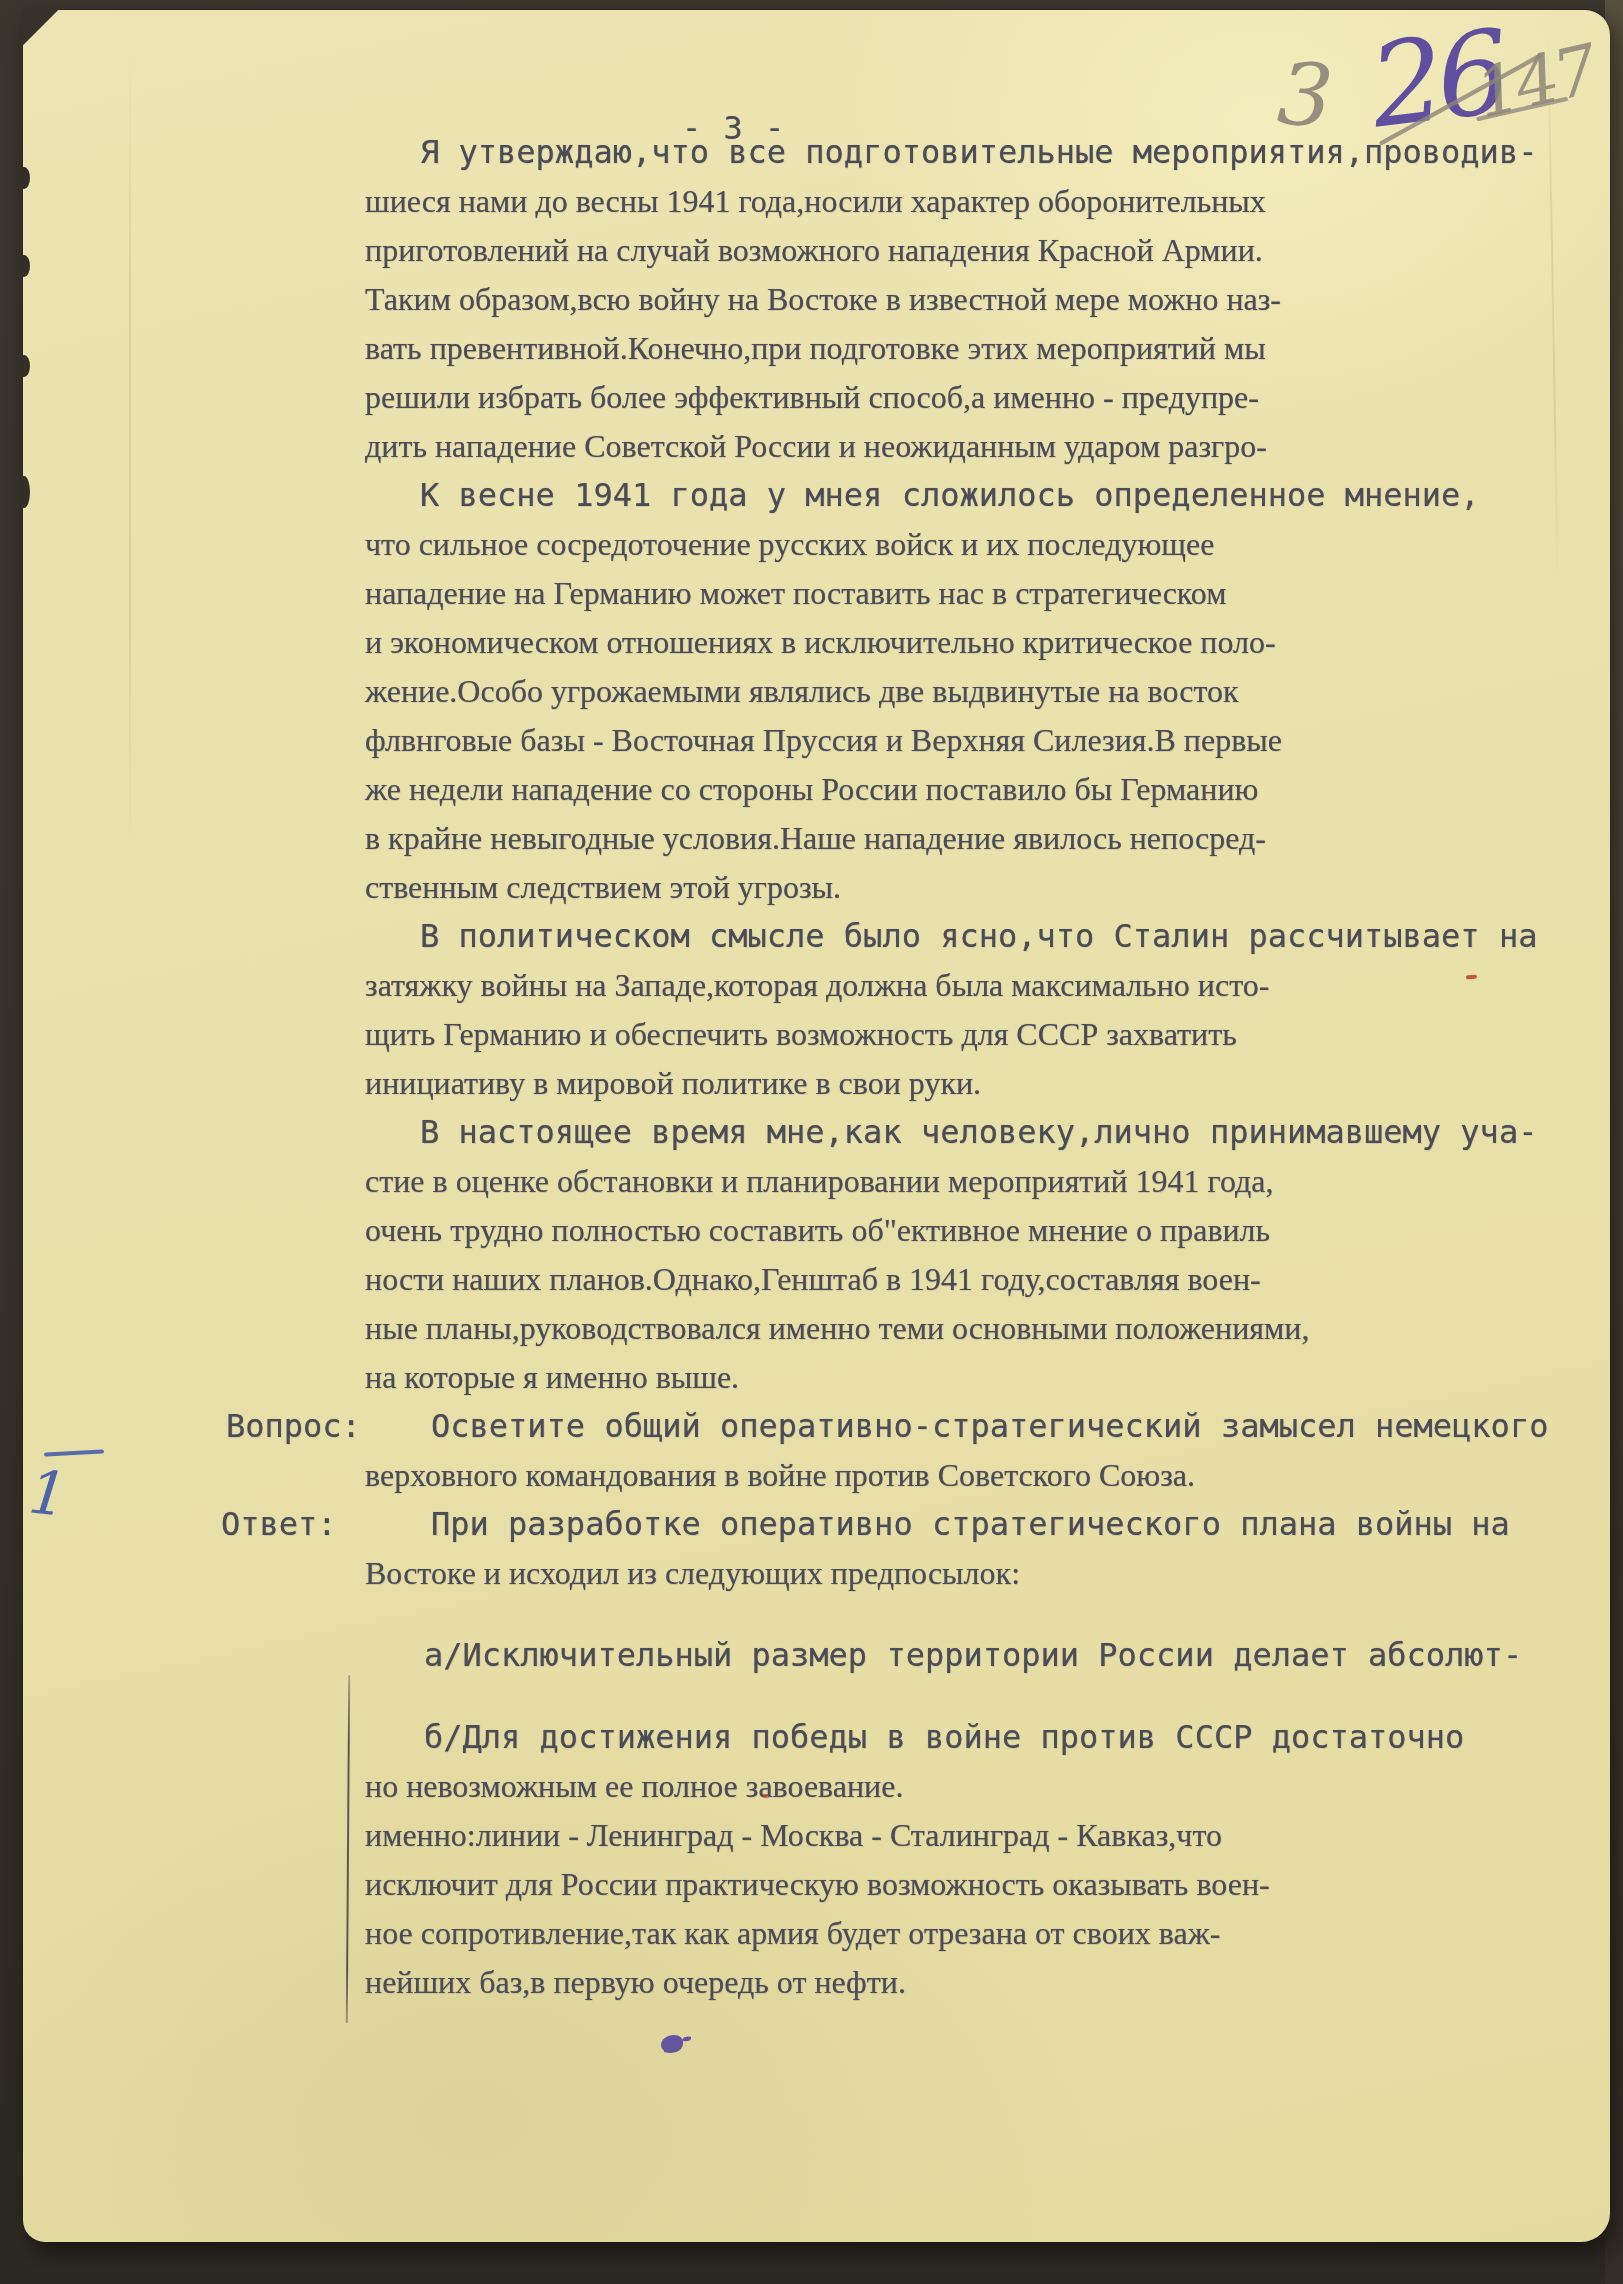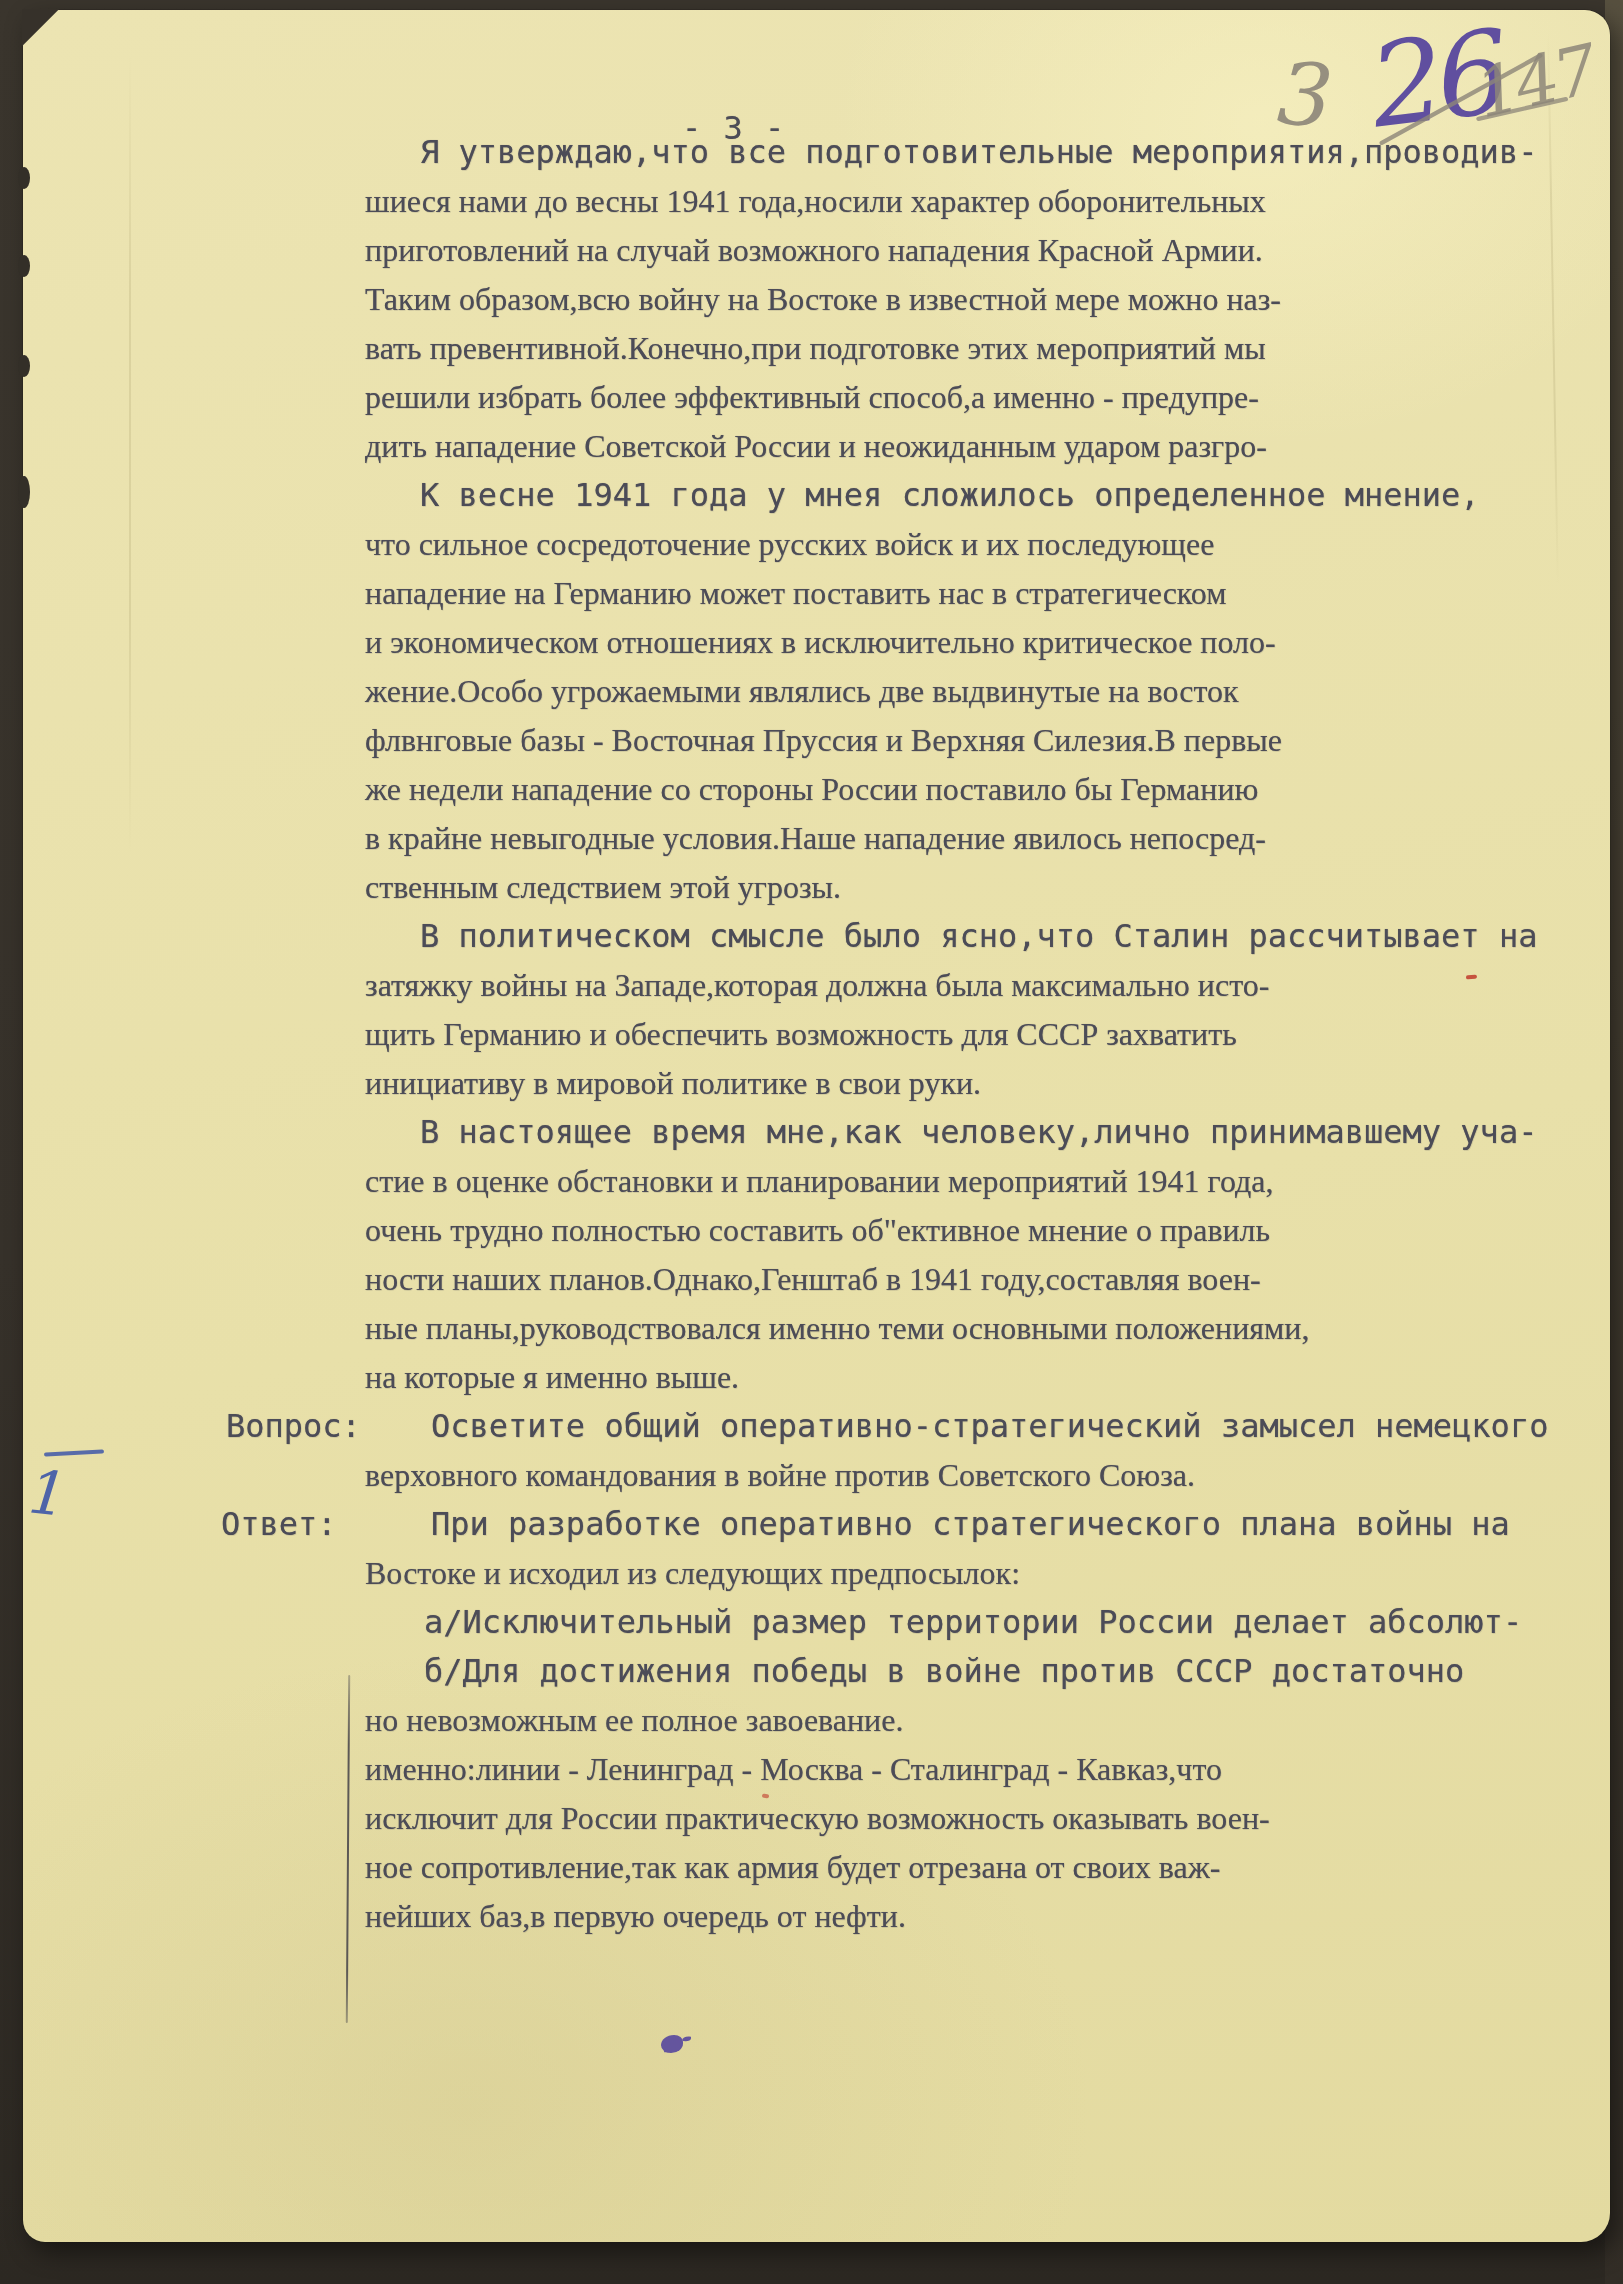--- a/index.html
+++ b/index.html
@@ -38,21 +38,21 @@
     text-shadow:0 0 0.7px rgba(62,62,78,.6);
   }
   .text-flow{position:absolute;left:0;top:118px;right:0;}
   .line{
     position:relative;height:49px;line-height:49px;white-space:pre;
     font-size:32px;color:#4c4c57;
     text-shadow:0 0 0.7px rgba(62,62,78,.55), 0.7px 0.7px 0 rgba(62,62,78,.10);
   }
   .line.body{padding-left:342px;font-family:Liberation Serif, serif;}
   .line.para{padding-left:397px;}
-  .line.item{padding-left:401px;}
+  .line.item{padding-left:401px;margin-top:33px;}
   .line.qa{padding-left:408px;}
   .qa-label{position:absolute;left:203px;top:0;}
   .qa-label.answer{left:198px;}
   
   .hand{position:absolute;font-family:"DejaVu Serif", serif;font-style:italic;pointer-events:none;}
   .hand-3{left:1255px;top:35px;font-size:86px;color:#8d8679;transform:rotate(4deg);opacity:.9;}
   .hand-26{left:1348px;top:1.5px;font-size:115px;color:#54439e;transform:rotate(-7deg);letter-spacing:-7.3px;opacity:.92;}
   .hand-147{left:1453px;top:32px;font-size:68px;color:#8d8679;transform:rotate(-13deg);letter-spacing:-3.6px;opacity:.85;}
   .pencil-strokes{position:absolute;left:1326px;top:22px;}
   .margin-dash{position:absolute;left:21px;top:1441px;width:60px;height:3.6px;background:#3e57a9;border-radius:2.2px;transform:rotate(-3deg);opacity:.85;}

